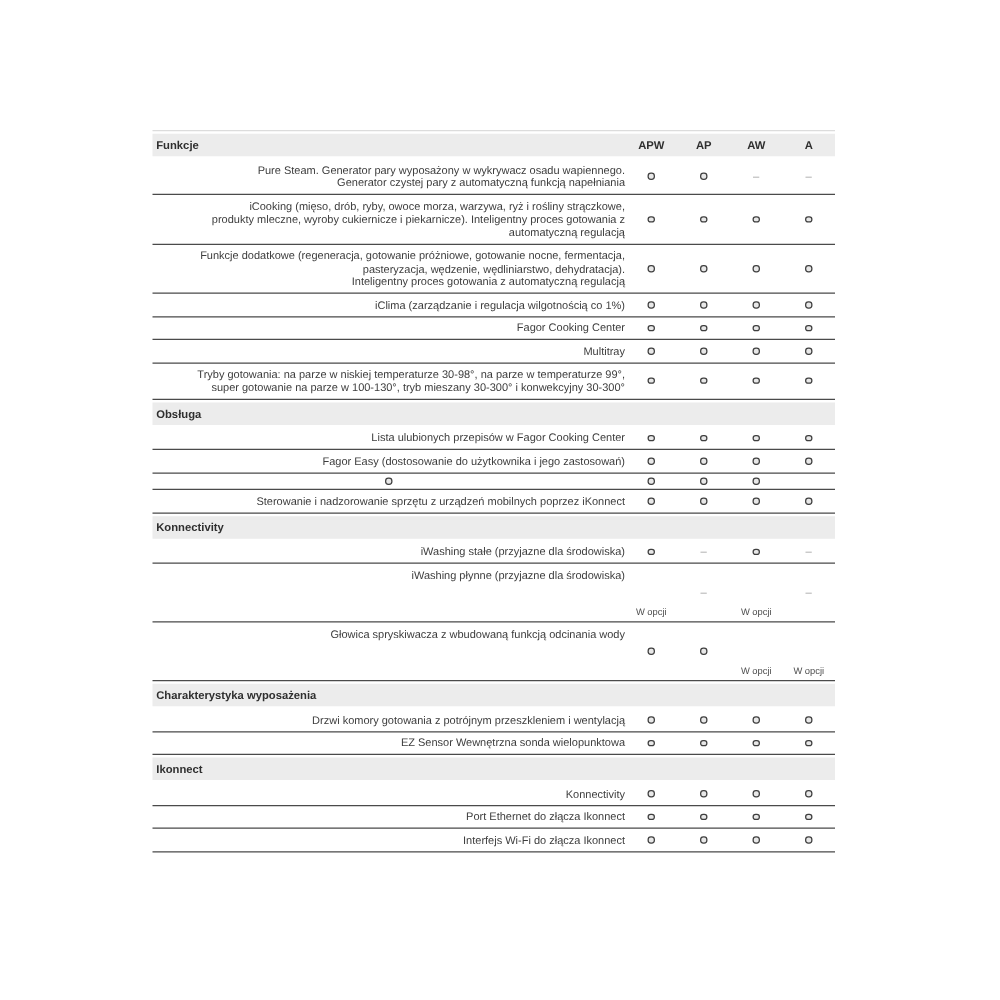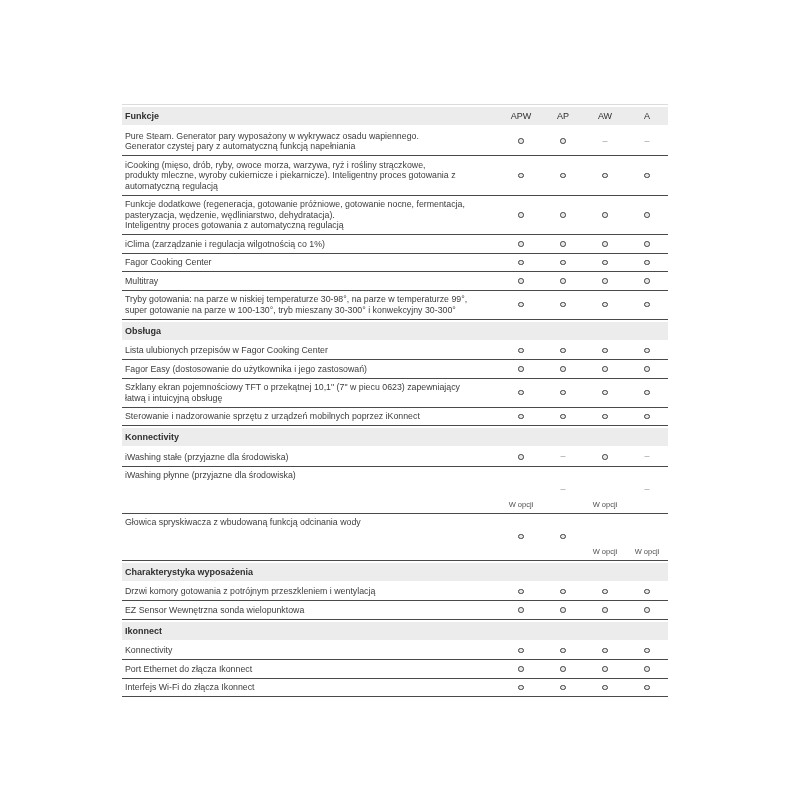--- a/index.html
+++ b/index.html
@@ -34,29 +34,30 @@
     grid-column: 1 / 2;
     font-size: 9px;
     font-weight: bold;
     color: #2f2f2f;
     padding-left: 3px;
     white-space: nowrap;
   }
   .bar-title.span-all { grid-column: 1 / -1; }
   .col-h {
     font-size: 9px;
-    font-weight: normal;
+    font-weight: bold;
     color: #2f2f2f;
     text-align: center;
   }
   .row {
     display: grid;
     grid-template-columns: 378px 42px 42px 42px 42px;
     border-bottom: 1.5px solid #4a4a4a;
     padding: 3.5px 0;
+    text-align: right;
   }
   .row-label {
     font-size: 8.8px;
     line-height: 10.5px;
     color: #3d3d3d;
     padding-left: 3px;
     white-space: pre-line;
   }
   .cell {
     display: flex;
@@ -234,22 +235,20 @@
           <span class="dot"></span>
         </span>
         <span class="cell">
           <span class="dot"></span>
         </span>
         <span class="cell">
           <span class="dot"></span>
         </span>
       </div>
       <div class="row">
-        <span class="row-label">Szklany ekran pojemnościowy TFT o przekątnej 10,1" (7" w piecu 0623) zapewniający
-łatwą i intuicyjną obsługę</span>
         <span class="cell">
           <span class="dot"></span>
         </span>
         <span class="cell">
           <span class="dot"></span>
         </span>
         <span class="cell">
           <span class="dot"></span>
         </span>
         <span class="cell">

